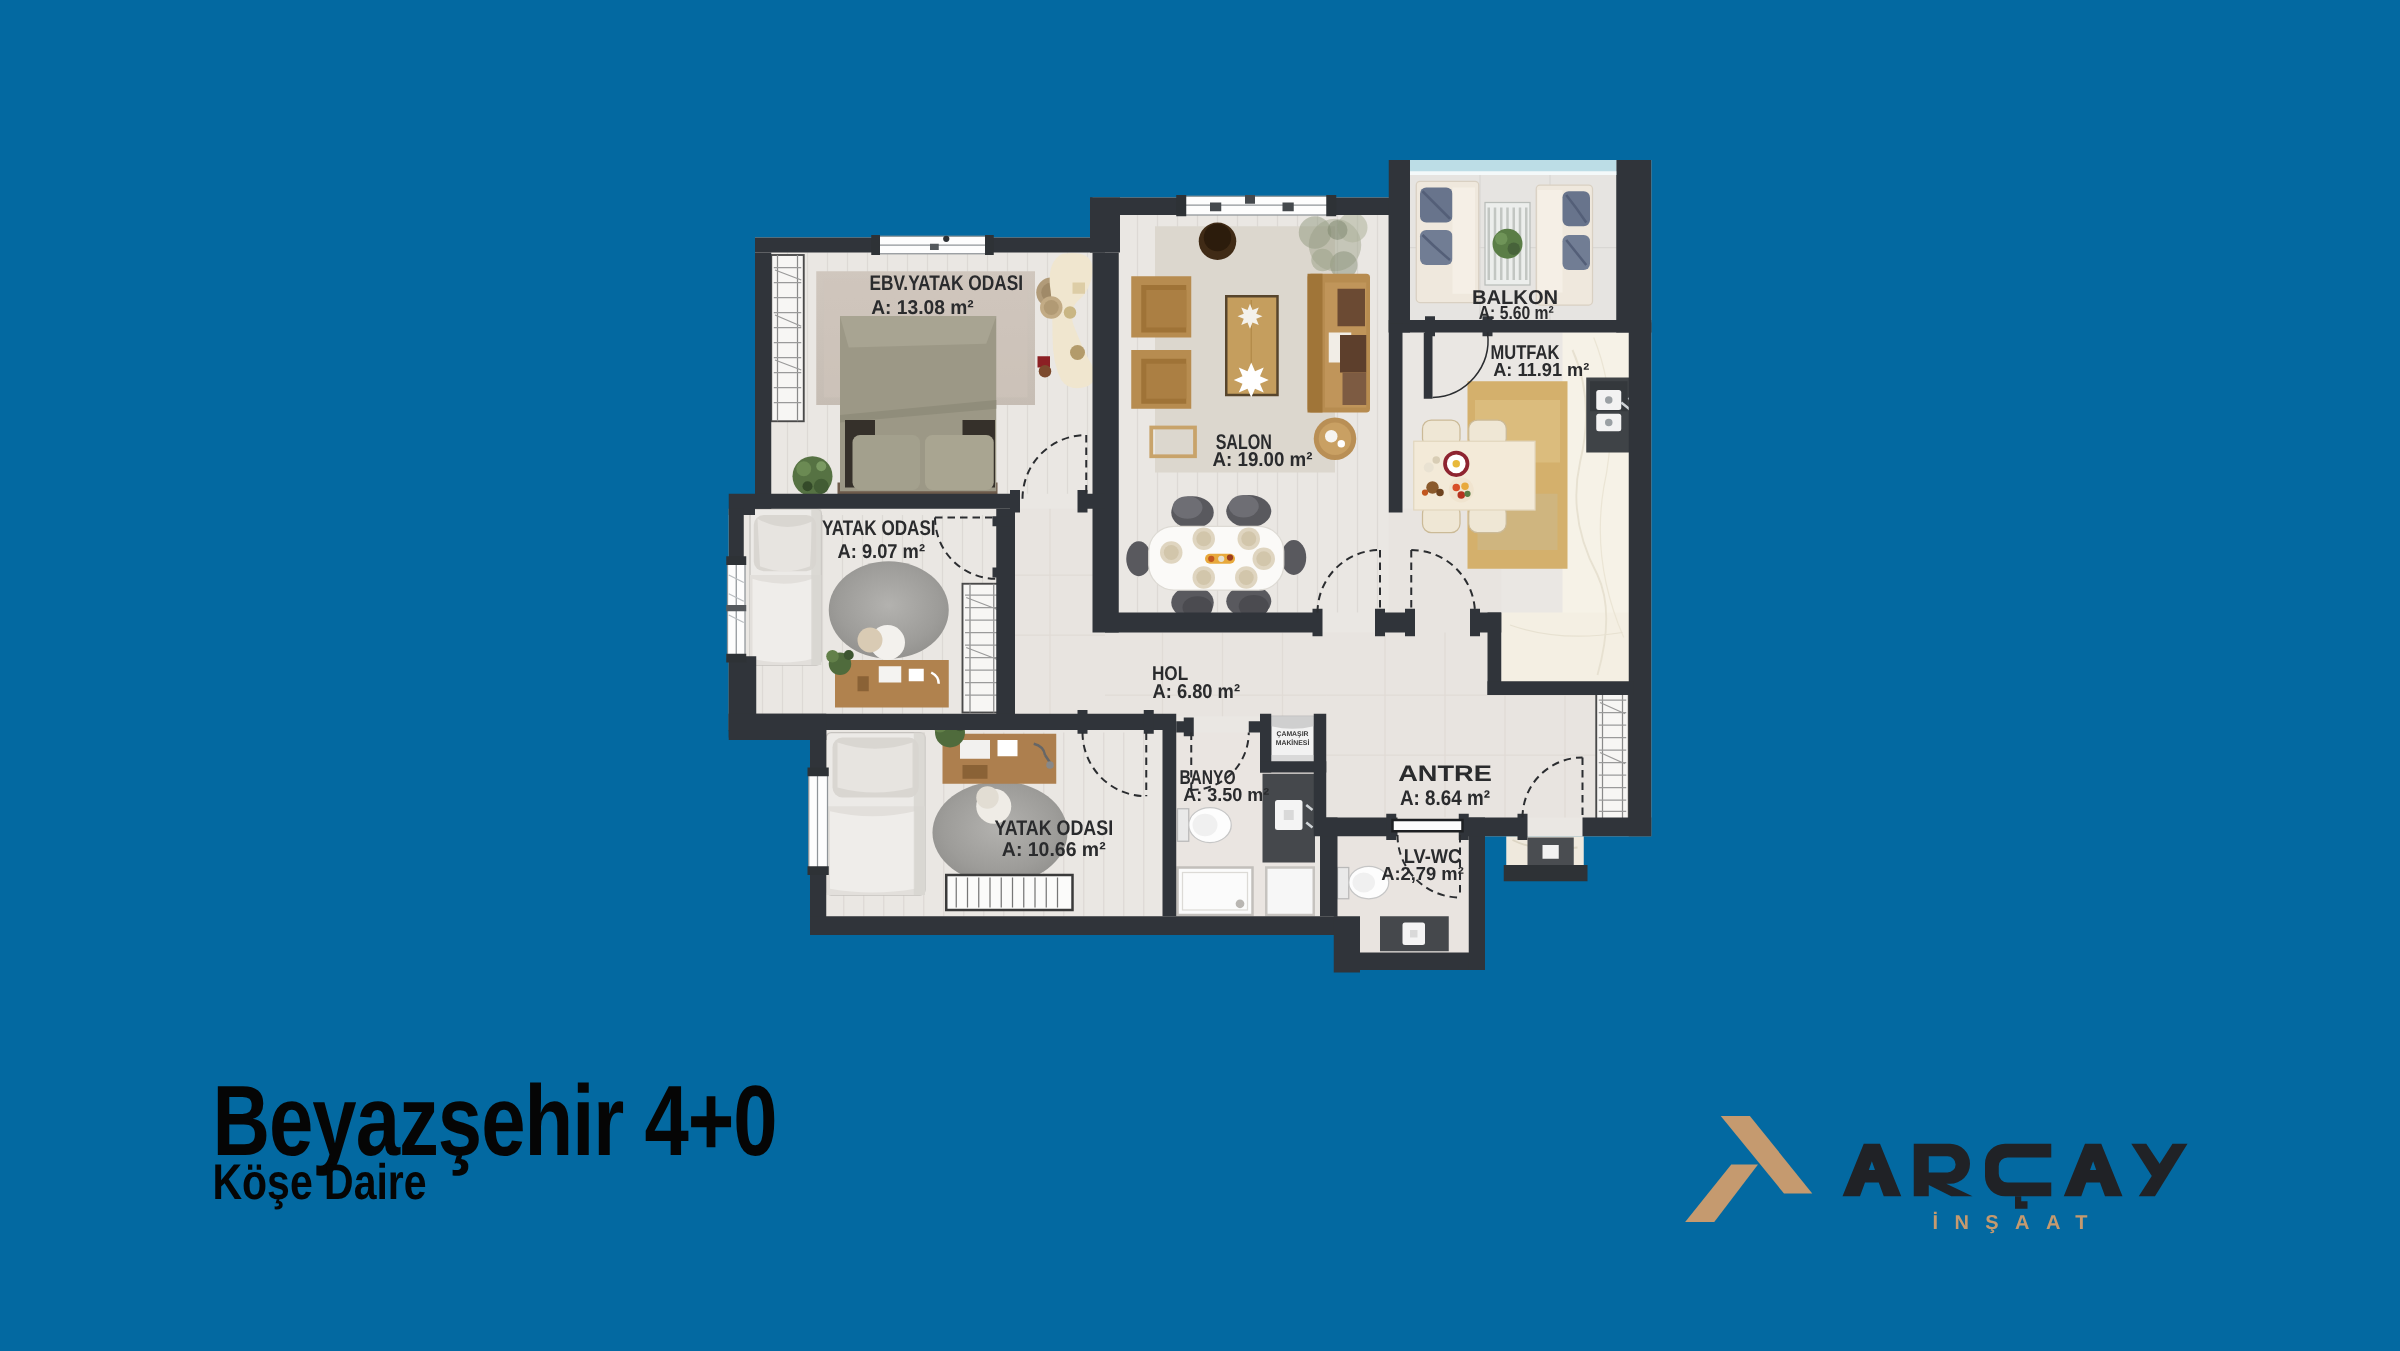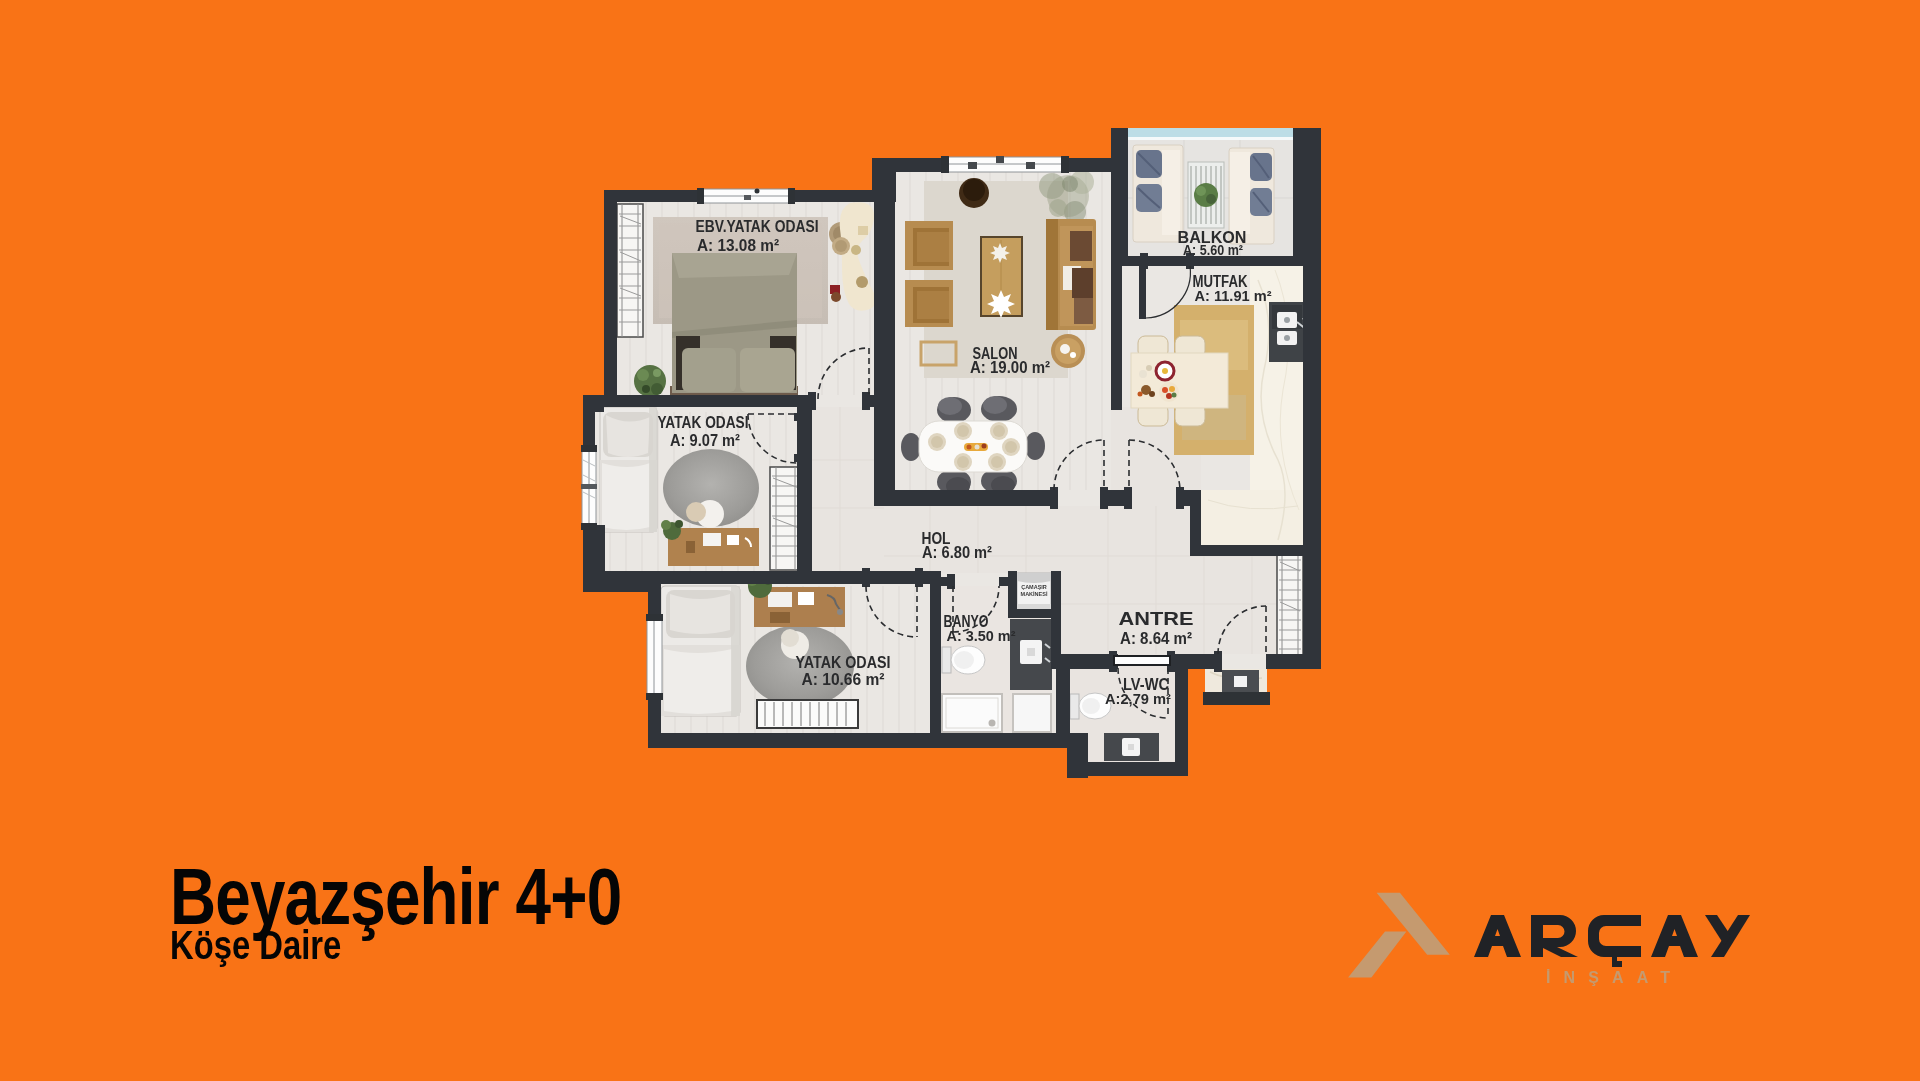--- a/index.html
+++ b/index.html
@@ -1,17 +1,17 @@
 <!DOCTYPE html>
 <html><head>
 <meta charset="utf-8">
 <style>
 html,body{margin:0;padding:0;background:#ffffff;}
 *{font-family:"Liberation Sans", sans-serif;}
-.wrap{width:1920px;height:1081px;position:relative;background:#f97316;overflow:hidden;}
+.wrap{width:1920px;height:1081px;position:relative;background:#0369a1;overflow:hidden;}
 </style>
 </head>
 <body>
 <div class="wrap">
 <svg width="1920" height="1081" viewBox="0 0 1920 1081">
 <defs>
 <linearGradient id="rugfade" x1="0" y1="0" x2="0" y2="1">
 <stop offset="0" stop-color="#d0c7be"></stop>
           <stop offset="1" stop-color="#c6bdb4"></stop>
 </linearGradient>

